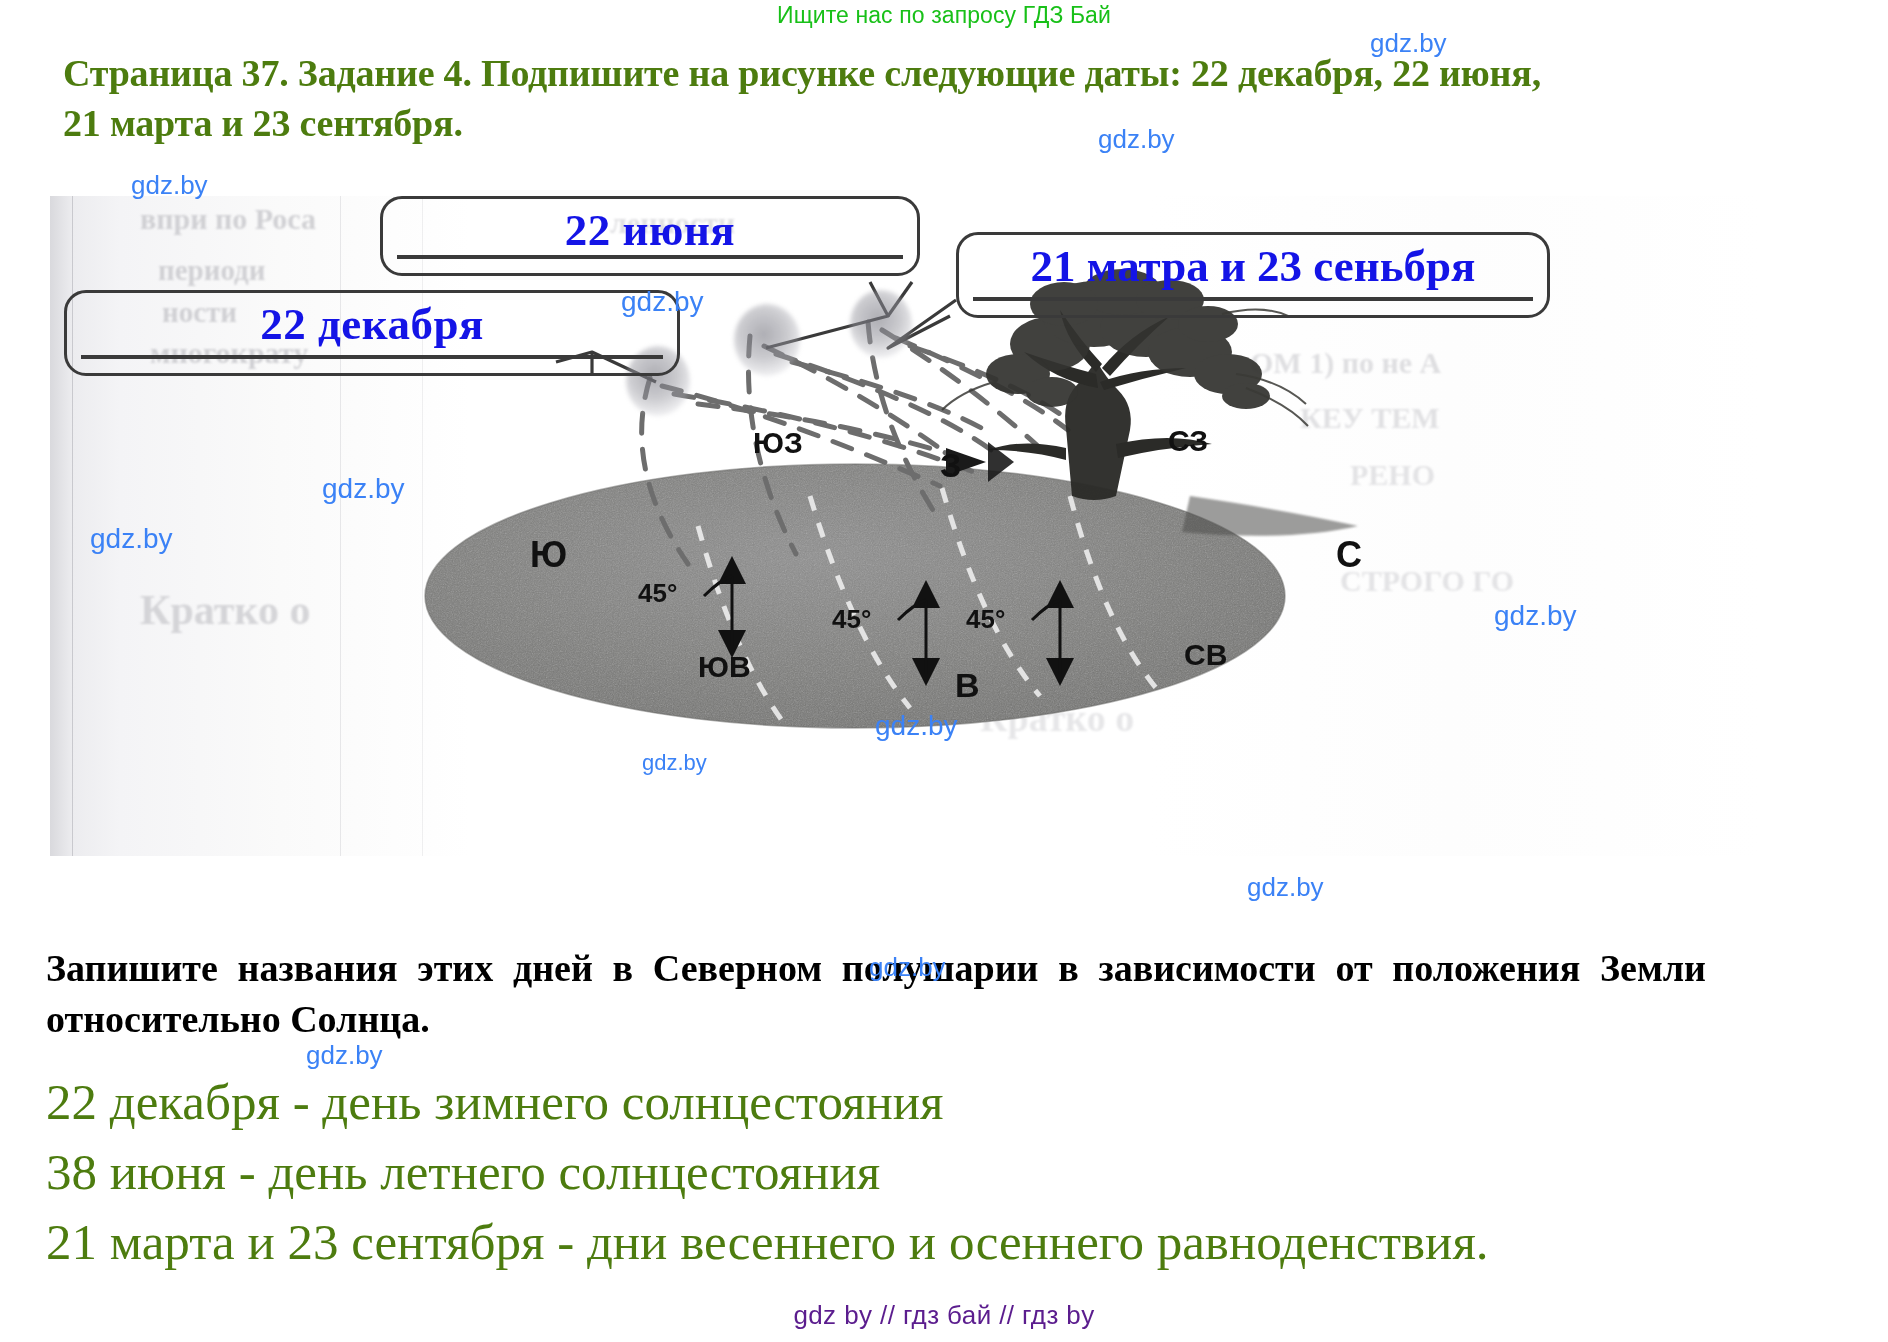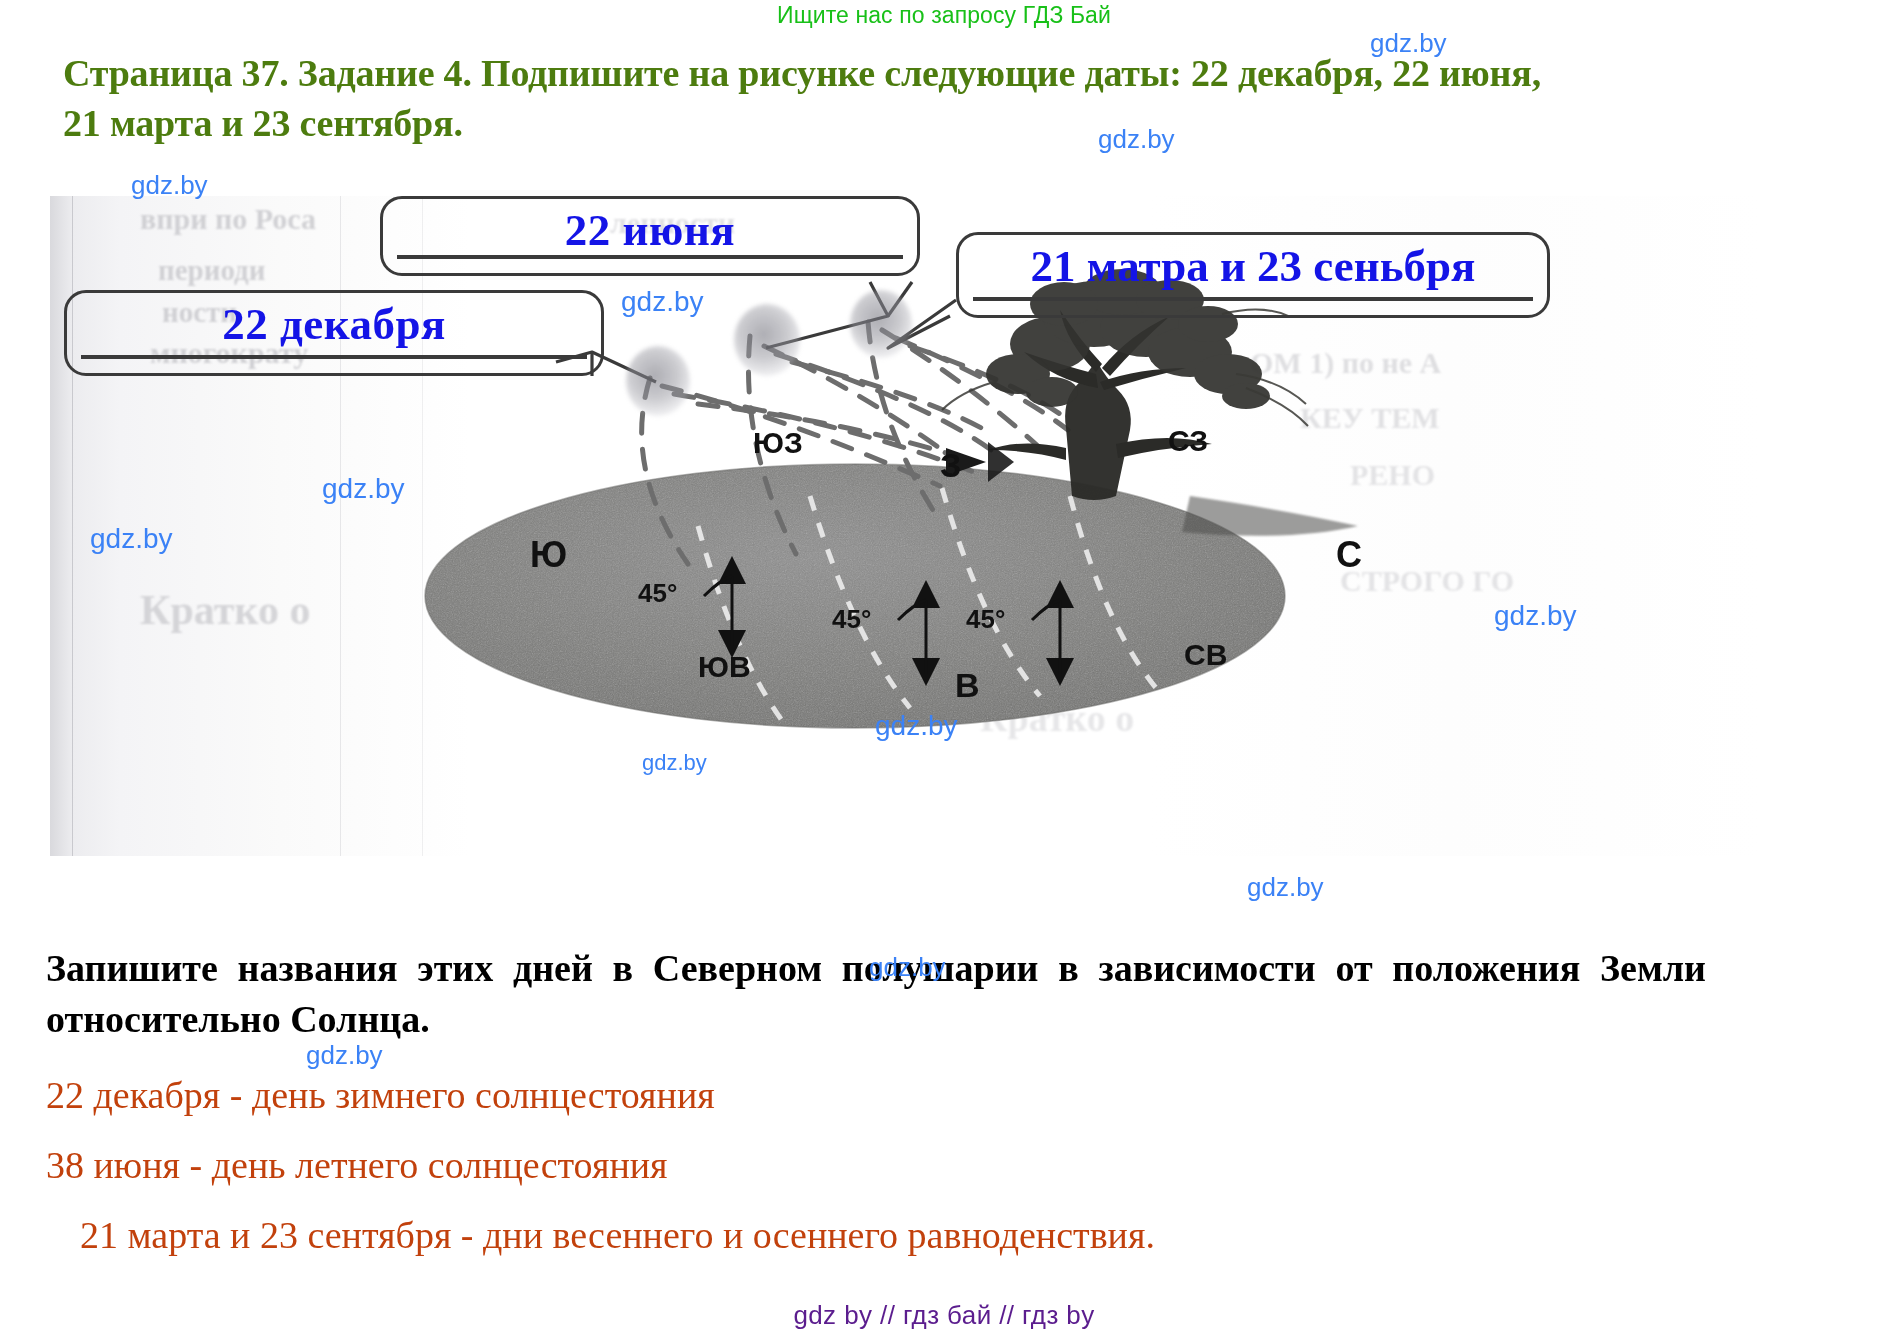--- a/index.html
+++ b/index.html
@@ -97,21 +97,21 @@
     position: absolute;
     left: 0; right: 0;
     top: 6px;
     text-align: center;
     color: #1414e6;
     font-family: "Liberation Serif", serif;
     font-weight: bold;
     letter-spacing: 0.5px;
     white-space: nowrap;
   }
-  #callout-dec { left: 14px;  top: 94px;  width: 540px; height: 86px; }
+  #callout-dec { left: 14px;  top: 94px;  width: 616px; height: 86px; }
   #callout-dec .txt { font-size: 45px; line-height: 50px; }
   #callout-jun { left: 330px; top: 0px;   width: 540px; height: 80px; }
   #callout-jun .txt { font-size: 45px; line-height: 50px; }
   #callout-eq  { left: 906px; top: 36px;  width: 594px; height: 86px; padding-left: 32px; }
   #callout-eq  .txt { font-size: 45px; line-height: 50px; letter-spacing: 0px; }
 
   
   .overlay { position: absolute; left: 0; top: 0; width: 1712px; height: 660px; }
 
   
@@ -154,27 +154,27 @@
     font-size: 38px;
     line-height: 1.35;
     color: #000;
     text-align: justify;
     text-align-last: left;
   }
   .answer-line {
     position: absolute;
     left: 46px;
     font-family: "Liberation Serif", serif;
-    font-size: 38px;
-    color: #c2410c;
+    font-size: 51px;
+    color: #4d7c0f;
     white-space: nowrap;
   }
   #ans1 { top: 1073px; }
   #ans2 { top: 1143px; }
-  #ans3 { top: 1213px; margin-left: 34px; }
+  #ans3 { top: 1213px; }
 
   
   .wm {
     position: absolute;
     font-family: "Liberation Sans", sans-serif;
     color: #3b82f6;
     white-space: nowrap;
     user-select: none;
   }
 

